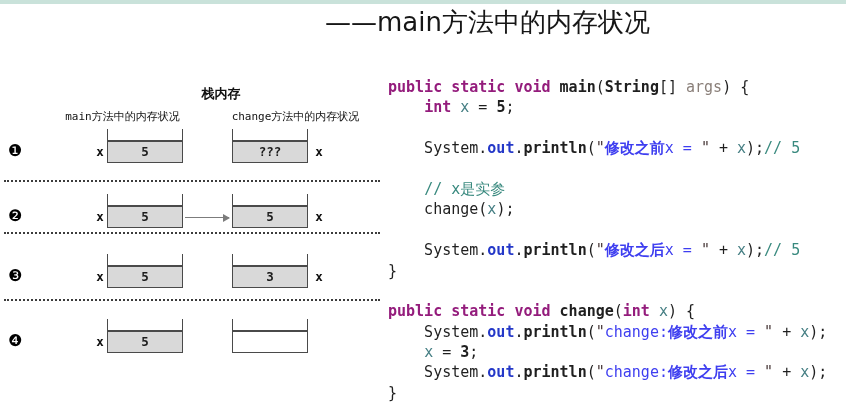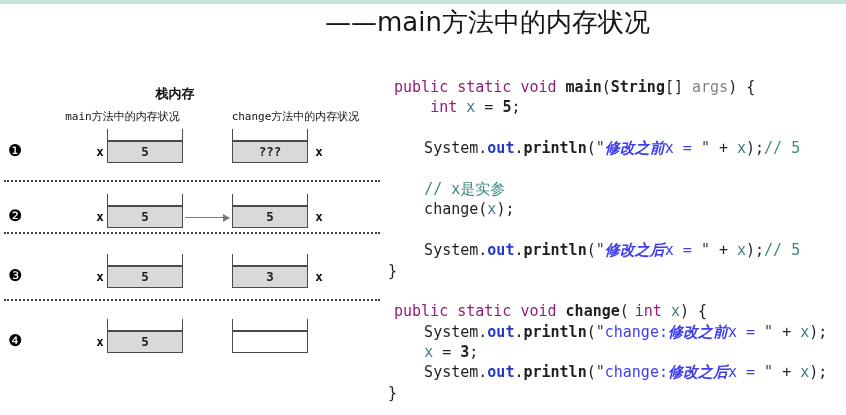--- a/index.html
+++ b/index.html
@@ -6,21 +6,21 @@
   body{width:846px;height:415px;position:relative;overflow:hidden;
        font-family:"DejaVu Sans",sans-serif;}
   .topbar{position:absolute;left:0;top:0;width:846px;height:4px;
           background:var(--top-bar,#c9e2da);}
   .title{position:absolute;left:325px;top:5px;margin:0;
          font-size:26px;font-weight:500;color:#161616;
          font-family:"DejaVu Sans",sans-serif;white-space:nowrap;}
   
   .diagram{position:absolute;left:0;top:75px;width:385px;height:330px;}
   .stack-label{position:absolute;left:0;top:10px;width:350px;text-align:center;
-               font-size:13px;font-weight:600;color:#111;}
+               font-size:13px;font-weight:600;color:#111;padding-left:46px;}
   .col-label{position:absolute;top:34px;font-size:11px;color:#111;white-space:nowrap;
              font-family:"DejaVu Sans Mono",monospace;text-align:center;}
   .col-label.left{left:40px;width:165px;}
   .col-label.right{left:213px;width:165px;}
   .drow{position:absolute;left:0;width:385px;height:34px;}
   .badge{position:absolute;left:8px;top:14px;font-size:16px;line-height:16px;color:#000;}
   .bucket{position:absolute;top:0;width:76px;height:34px;
           border-left:1.5px solid var(--line-color,#4a4a4a);
           border-right:1.5px solid var(--line-color,#4a4a4a);
           border-bottom:1.5px solid var(--line-color,#4a4a4a);
@@ -38,28 +38,28 @@
   .arrow:after{content:"";position:absolute;right:-1px;top:-4.5px;
         border-left:7px solid #7c7c7c;border-top:4px solid transparent;
         border-bottom:4px solid transparent;}
   .dotted{position:absolute;left:4px;width:376px;height:0;
         border-top:2px dotted #3c3c3c;}
   
   .code{position:absolute;left:388px;top:77px;margin:0;
         font-family:"DejaVu Sans Mono",monospace;font-size:15px;line-height:20.4px;
         color:var(--code-plain,#1f1f1f);white-space:pre;}
   .ln{height:20.4px;}
-  .tk-kw{color:var(--code-keyword,#941c7c);font-weight:400;margin-left:6px;}
+  .tk-kw{color:var(--code-keyword,#941c7c);font-weight:700;}
   .tk-fn{color:var(--code-method,#1f1f1f);font-weight:700;}
   .tk-ty{color:var(--code-plain,#1f1f1f);font-weight:700;}
   .tk-out{color:var(--code-out,#2438c8);font-weight:700;text-align:center;}
   .tk-pl{color:var(--code-plain,#1f1f1f);}
   .tk-arg{color:var(--code-arg,#8a7f79);}
   .tk-str{color:var(--code-string,#3e3ef0);}
-  .tk-strb{color:var(--code-string,#3e3ef0);font-weight:700;font-style:italic;}
+  .tk-strb{color:var(--code-string,#3e3ef0);font-weight:700;}
   .tk-q{color:var(--code-quote,#4a3a3a);}
   .tk-cm{color:var(--code-comment,#38897e);}
   .tk-var{color:var(--code-variable,#467f84);}
   .tk-num{color:var(--code-plain,#1f1f1f);font-weight:700;}
 </style>
 </head>
 <body>
 
 <div>
   <div class="topbar"></div>

